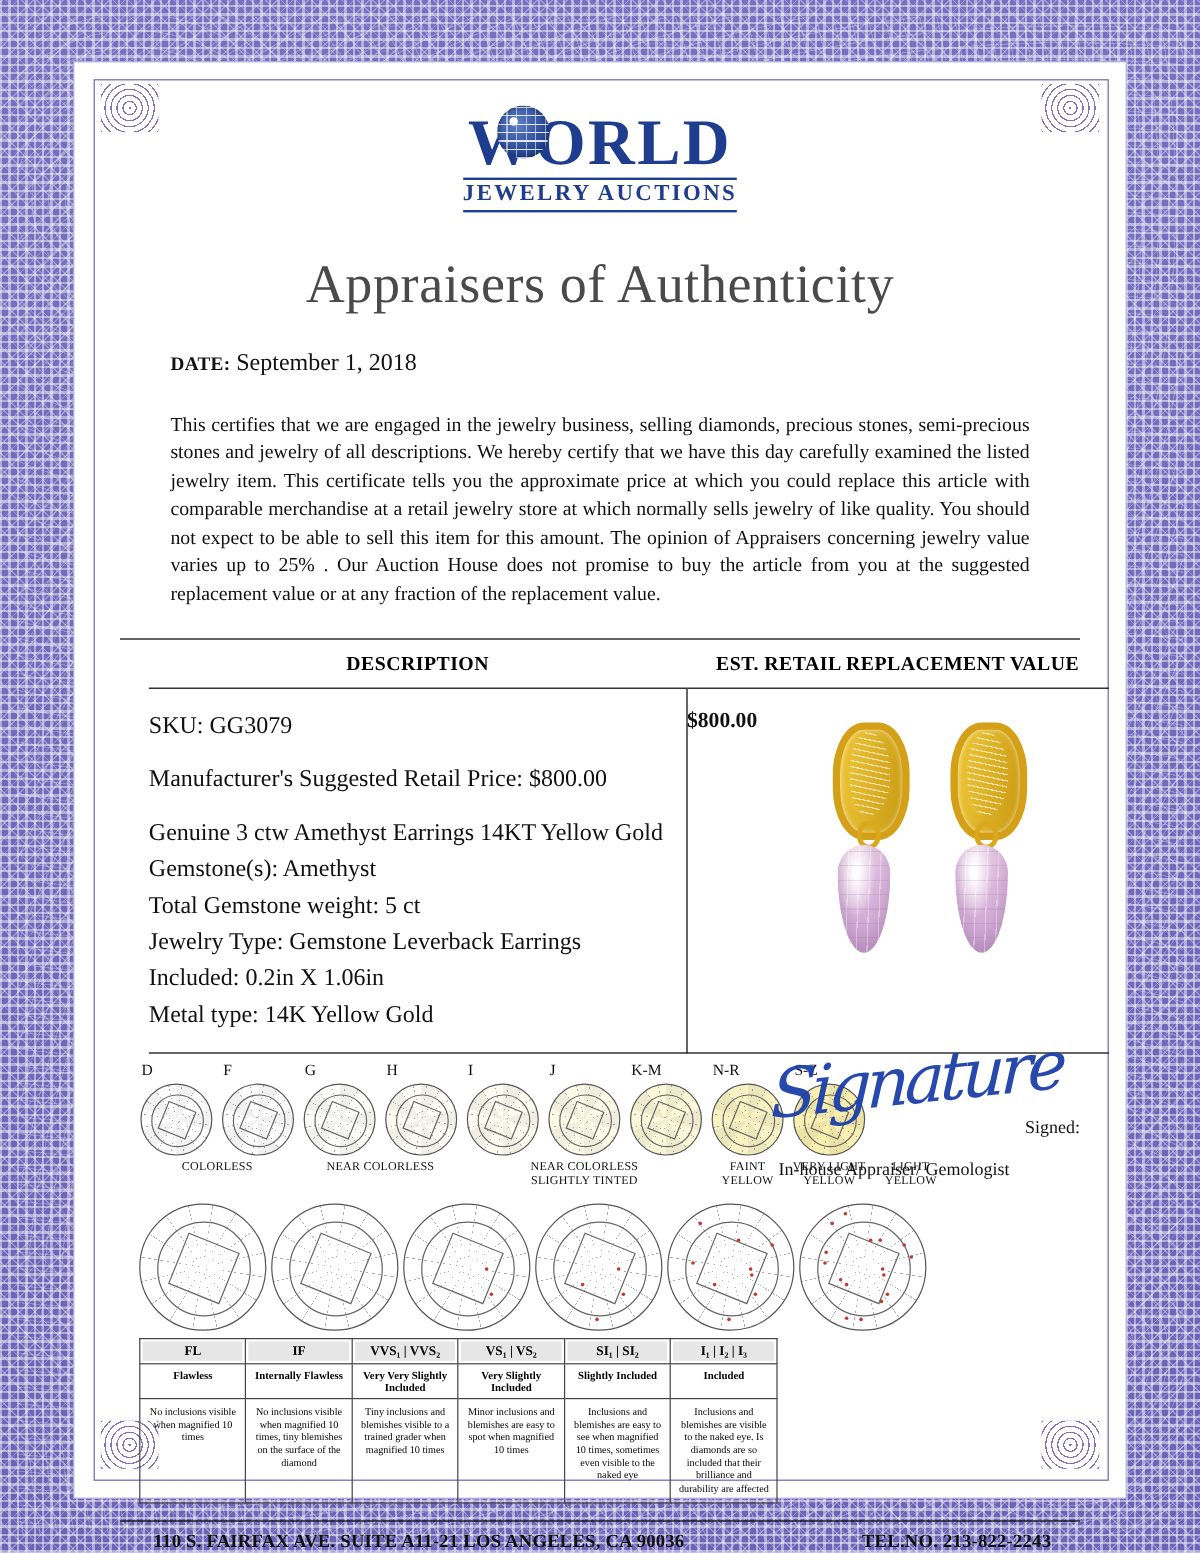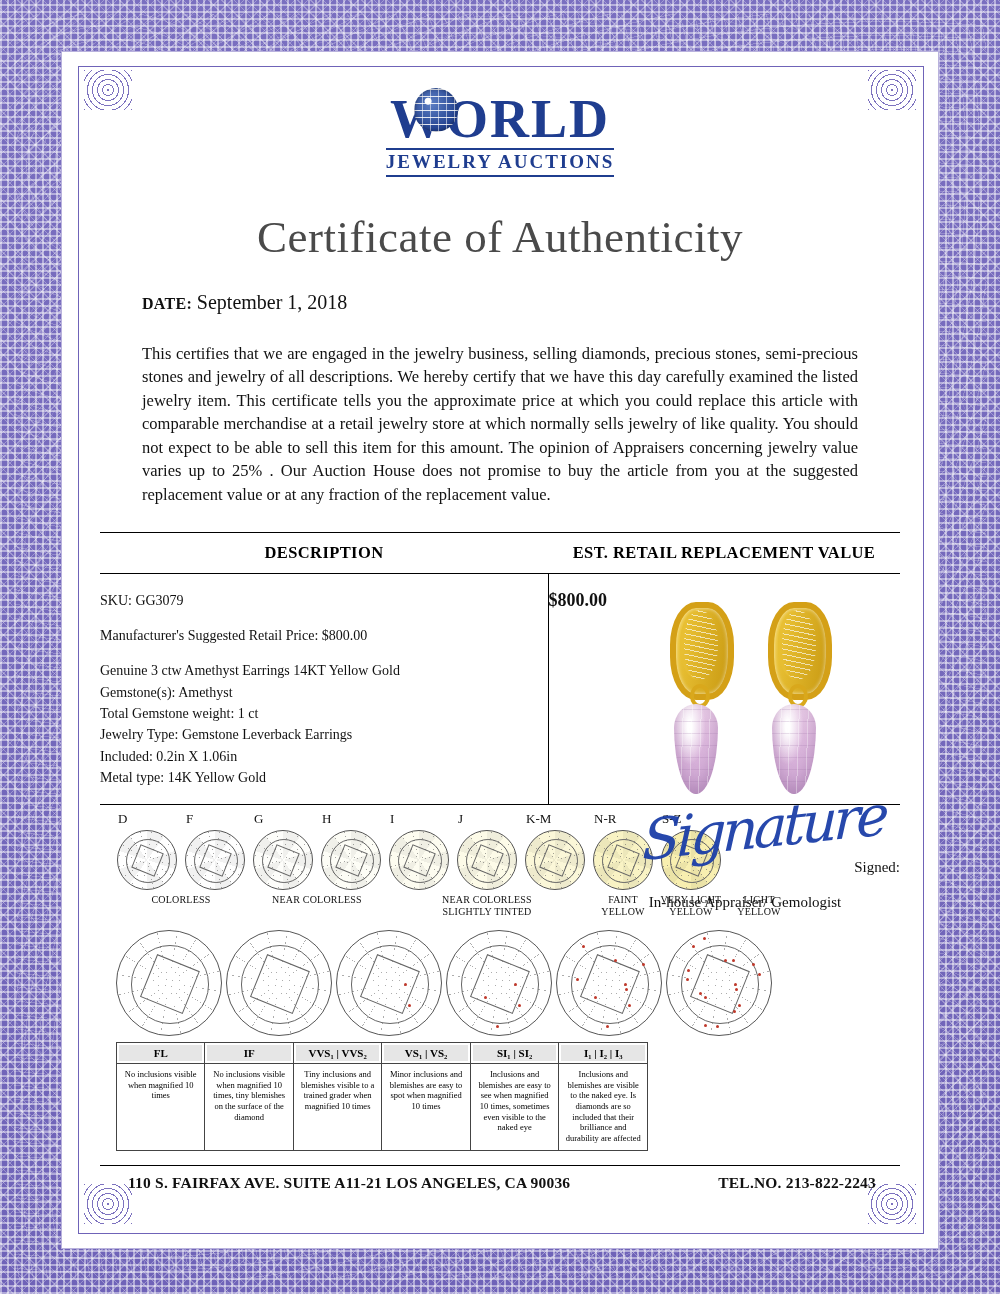--- a/index.html
+++ b/index.html
@@ -120,39 +120,40 @@
     color:#111;
     text-align:justify;
   }
 
   .hr-top { border:0; border-top:1.5px solid #000; margin:26px 0 0 0; }
 
   table.items {
     width:100%;
     border-collapse:collapse;
     margin-top:0;
+    margin-left:24px;
   }
   table.items th {
     font-size:16.5px;
     font-weight:bold;
     letter-spacing:0.4px;
     padding:10px 0 10px 0;
     border-bottom:1.5px solid #000;
     text-align:center;
   }
   table.items th.desc-col { width:56%; }
   table.items td {
     vertical-align:top;
     padding:16px 0 16px 0;
     border-bottom:1.5px solid #000;
   }
   td.desc-cell { border-right:1.5px solid #000; padding-left:32px; padding-right:16px; }
   td.value-cell { padding-left:24px; position:relative;font-weight:bold; }
 
-  .desc-line { font-size:14px; color:#111; line-height:1.52; }
+  .desc-line { font-size:20px; color:#111; line-height:1.52; }
   .desc-gap { height:14px; }
   .value-amount { font-size:18px; color:#111; }
 
   
   .earrings {
     position:absolute;
     right:40px; top:10px;
     width:210px; height:250px;
   }
   .ear { position:absolute; top:0; width:82px; height:250px; }
@@ -319,21 +320,21 @@
   <div class="content">
 
     <div class="logo-wrap">
       <div class="logo">
         <div class="logo-main">WORLD</div>
         <div class="globe"></div>
         <div class="logo-sub">JEWELRY AUCTIONS</div>
       </div>
     </div>
 
-    <h1 class="title">Certificate of Authenticity</h1>
+    <h1 class="title">Appraisers of Authenticity</h1>
 
     <div class="meta-row">
       <div>
         <span class="meta-label">DATE:</span>
         <span class="meta-value">September 1, 2018</span>
       </div>
     </div>
 
     <p class="statement">This certifies that we are engaged in the jewelry business, selling diamonds, precious stones, semi-precious stones and jewelry of all descriptions.  We hereby certify that we have this day carefully examined the listed jewelry item. This certificate tells you the approximate price at which you could replace this article with comparable merchandise at a retail jewelry store at which normally sells jewelry of like quality.  You should not expect to be able to sell this item for this amount.  The opinion of Appraisers concerning jewelry value varies up to 25% .   Our Auction House does not promise to buy the article from you at the suggested replacement value or at any fraction of the replacement value.</p>
 
@@ -348,21 +349,21 @@
       </thead>
       <tbody>
         <tr>
           <td class="desc-cell">
             <div class="desc-line">SKU: GG3079</div>
             <div class="desc-gap"></div>
             <div class="desc-line">Manufacturer's Suggested Retail Price: $800.00</div>
             <div class="desc-gap"></div>
             <div class="desc-line">Genuine 3 ctw Amethyst Earrings 14KT Yellow Gold</div>
             <div class="desc-line">Gemstone(s): Amethyst</div>
-            <div class="desc-line">Total Gemstone weight: 1 ct</div>
+            <div class="desc-line">Total Gemstone weight: 5 ct</div>
             <div class="desc-line">Jewelry Type: Gemstone Leverback Earrings</div>
             <div class="desc-line">Included: 0.2in X 1.06in</div>
             <div class="desc-line">Metal type: 14K Yellow Gold</div>
           </td>
           <td class="value-cell">
             <div class="value-amount">$800.00</div>
             <div class="earrings">
               <div class="ear left">
                 <div class="hoop"></div>
                 <div class="hoop-inner"></div>
@@ -566,20 +567,40 @@
               <td>
                 <div class="cl-code">VS₁ | VS₂</div>
               </td>
               <td>
                 <div class="cl-code">SI₁ | SI₂</div>
               </td>
               <td>
                 <div class="cl-code">I₁ | I₂ | I₃</div>
               </td>
             </tr>
+        <tr id="clarity-name-row">
+              <td>
+                <div class="cl-name">Flawless</div>
+              </td>
+              <td>
+                <div class="cl-name">Internally Flawless</div>
+              </td>
+              <td>
+                <div class="cl-name">Very Very Slightly Included</div>
+              </td>
+              <td>
+                <div class="cl-name">Very Slightly Included</div>
+              </td>
+              <td>
+                <div class="cl-name">Slightly Included</div>
+              </td>
+              <td>
+                <div class="cl-name">Included</div>
+              </td>
+            </tr>
         <tr id="clarity-desc-row">
               <td>
                 <div class="cl-desc">No inclusions visible when magnified 10 times</div>
               </td>
               <td>
                 <div class="cl-desc">No inclusions visible when magnified 10 times, tiny blemishes on the surface of the diamond</div>
               </td>
               <td>
                 <div class="cl-desc">Tiny inclusions and blemishes visible to a trained grader when magnified 10 times</div>
               </td>

